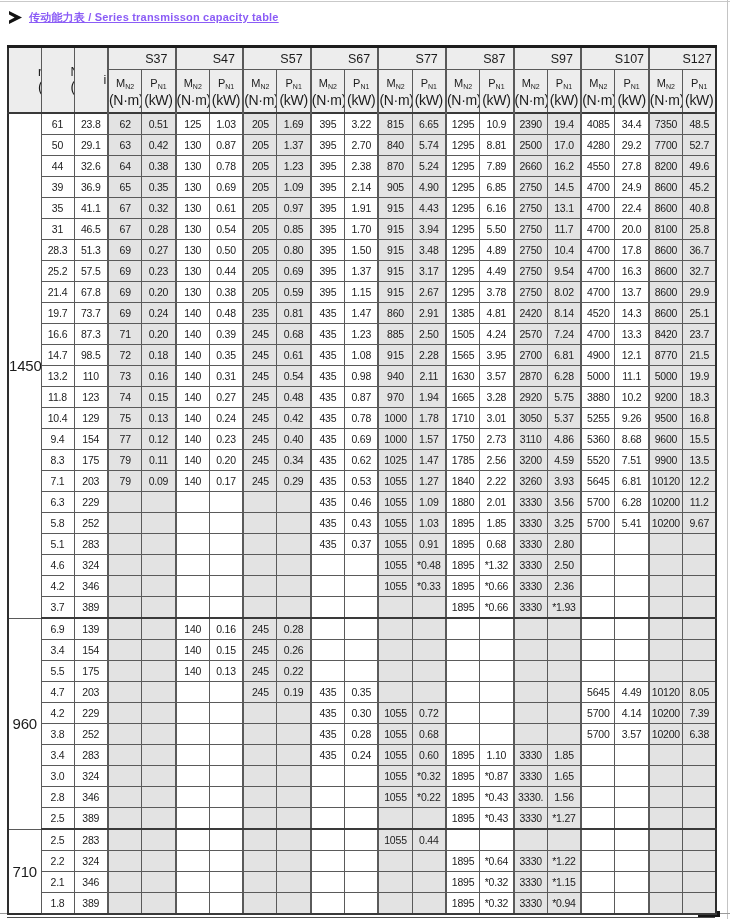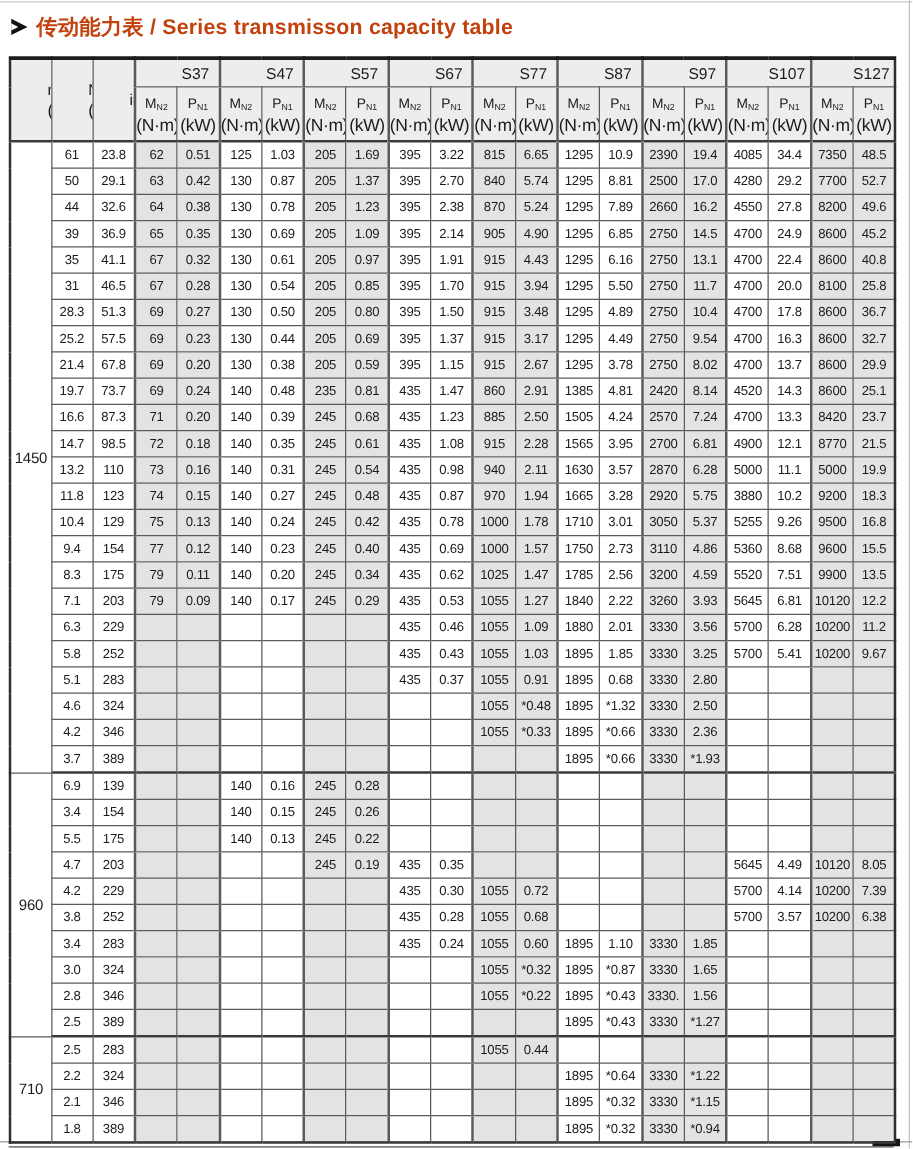--- a/index.html
+++ b/index.html
@@ -8,35 +8,35 @@
   html,body{margin:0;padding:0;background:#fff;}
   .page{position:relative;width:730px;height:919px;background:#fff;overflow:hidden;
         font-family:"Liberation Sans","DejaVu Sans",sans-serif;color:var(--text);}
   .edge-top{position:absolute;left:0;top:1px;width:100%;height:1px;background:#c9c9c9;}
   .edge-right{position:absolute;right:2px;top:0;bottom:0;width:1px;background:#c4c4c4;}
   .edge-bottom{position:absolute;left:0;bottom:5px;width:100%;height:1px;background:#9a9a9a;}
   .corner-tick{position:absolute;right:10px;bottom:2px;width:22px;height:6px;background:#161616;}
 
   .title-row{position:absolute;left:8px;top:10px;display:flex;align-items:center;gap:6px;}
   .title-icon{display:inline-flex;width:15px;height:15px;}
-  .title-text{font-size:17px;font-weight:bold;letter-spacing:.2px;color:#c2410c;}
+  .title-text{font-size:11px;font-weight:bold;letter-spacing:.2px;color:#8b5cf6;text-decoration:underline;}
 
   .table-wrap{position:absolute;left:7px;top:45px;width:708px;}
   table{border-collapse:collapse;table-layout:fixed;width:708px;
         border:2px solid var(--heavy);border-top:3px solid #1d1d1d;}
   th,td{border:1px solid var(--border);padding:0;text-align:center;vertical-align:middle;
         overflow:hidden;white-space:nowrap;}
   thead th{background:var(--headbg);font-weight:normal;}
   thead tr.series-row th{height:21px;font-size:12.5px;padding-left:29px;}
   thead tr.sub-row th{height:42px;font-size:11px;line-height:12px;}
   thead th.corner{font-size:10px;line-height:11px;}
   thead .unit{display:block;font-size:14px;letter-spacing:-0.3px;margin-top:1px;}
   sub{font-size:7px;vertical-align:-2px;}
   tbody td,tbody th{height:20px;font-size:10.5px;letter-spacing:-0.2px;}
-  tbody th.glabel{background:#fff;font-weight:normal;font-size:12px;}
+  tbody th.glabel{background:#fff;font-weight:normal;font-size:15px;}
   td.shade{background:var(--shade);}
   .gs{border-left:2px solid var(--border);}
   tbody tr:first-child td,tbody tr:first-child th{border-top:2px solid #3a3a3a;}
   tr.gend td,tr.gend th{border-bottom:2px solid #3a3a3a;}
   .under-line{margin-top:2px;border-top:1px solid #4d4d4d;height:0;}
 </style>
 </head>
 <body>
 
 <div class="page">

